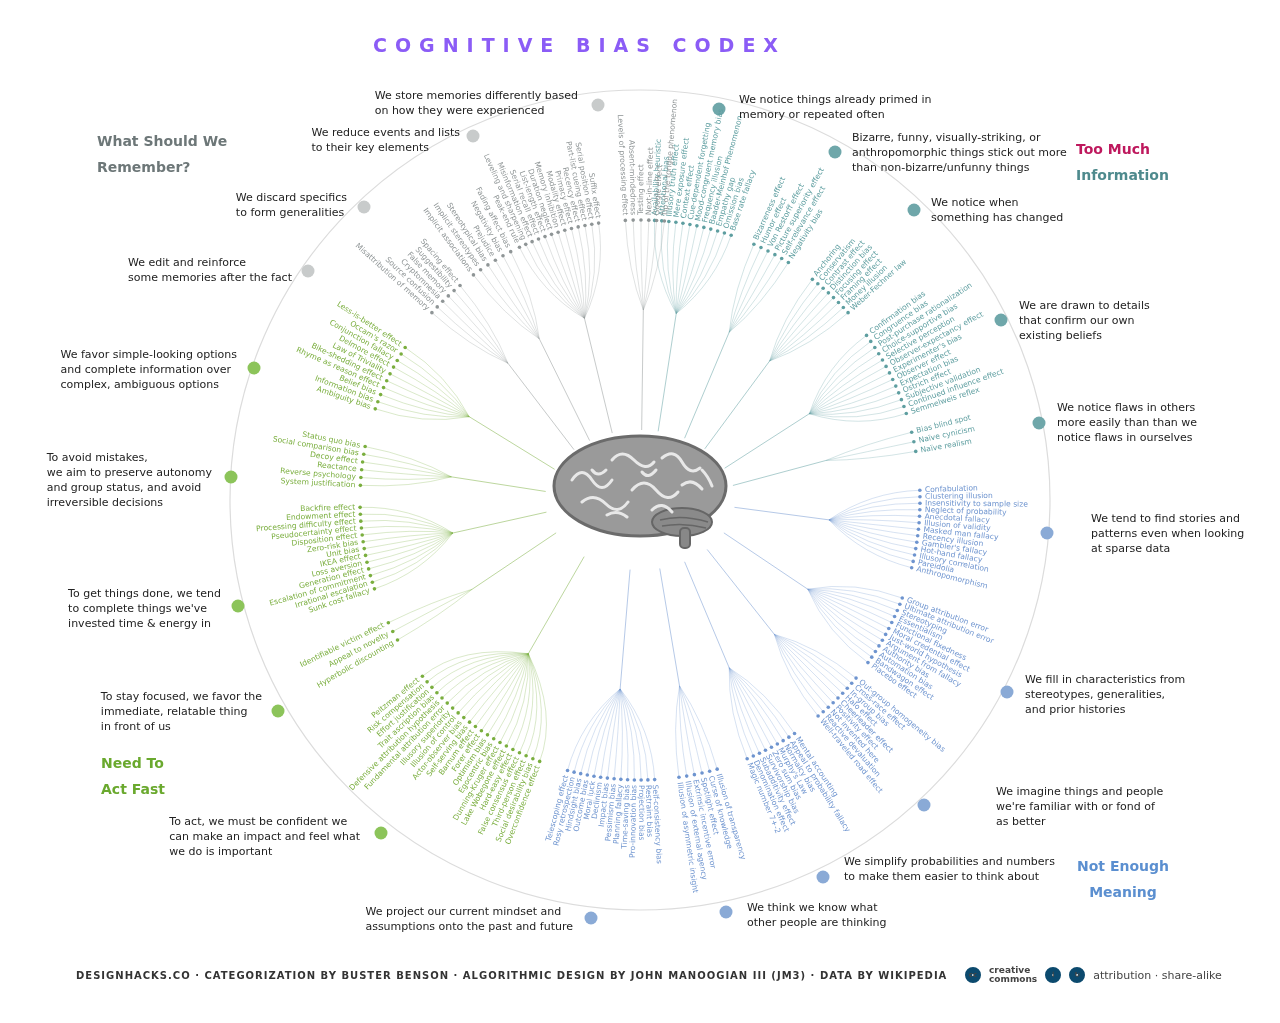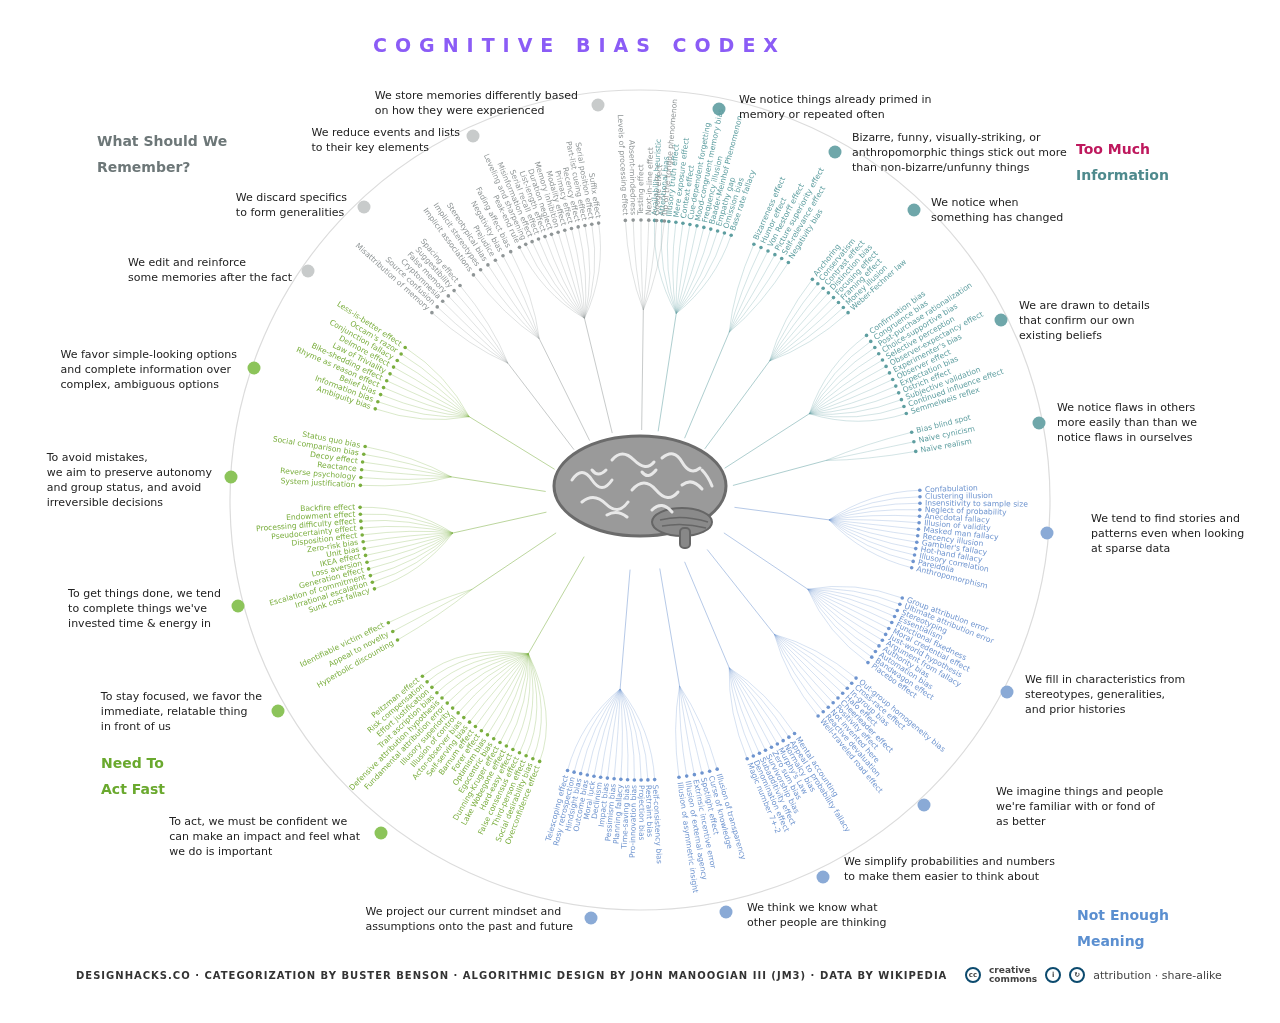--- a/index.html
+++ b/index.html
@@ -5,21 +5,21 @@
   html, body { margin:0; padding:0; background:#ffffff; }
   body { width:1280px; height:1023px; position:relative; overflow:hidden; font-family:"DejaVu Sans", sans-serif; }
   .title { position:absolute; top:34px; left:0; width:1159px; text-align:center; font-family:"DejaVu Sans", sans-serif; font-weight:bold; font-size:19px; letter-spacing:8px; color:#8b5cf6; }
   .quad { position:absolute; font-family:"DejaVu Sans", sans-serif; font-weight:bold; font-size:14px; line-height:26px; }
   .note { position:absolute; font-family:"DejaVu Sans", sans-serif; font-size:11px; line-height:15px; color:#222; }
   .note.r { }
   svg#codex { position:absolute; left:0; top:0; }
   .bias { font-family:"DejaVu Sans", sans-serif; font-size:7.6px; }
   .footer { position:absolute; top:970px; left:76px; font-family:"DejaVu Sans", sans-serif; font-size:10px; font-weight:bold; letter-spacing:1px; color:#333; }
   .cc { position:absolute; top:966px; left:965px; display:flex; align-items:center; gap:8px; font-family:"DejaVu Sans", sans-serif; font-size:11px; color:#444; }
-  .cc .badge { width:16px; height:16px; border:2px solid #0c4a6e; border-radius:50%; font-size:7px; display:flex; align-items:center; justify-content:center; font-weight:bold; box-sizing:border-box; }
+  .cc .badge { width:16px; height:16px; border:7px solid #0c4a6e; border-radius:50%; font-size:7px; display:flex; align-items:center; justify-content:center; font-weight:bold; box-sizing:border-box; }
   .cc .cctext { font-size:9px; line-height:9px; font-weight:bold; }
   .brain { position:absolute; left:552px; top:430px; width:180px; height:120px; }
 </style>
 </head>
 <body>
 
 <div class="title">COGNITIVE BIAS CODEX</div>
 
 <svg id="codex" width="1280" height="1023">
     <circle cx="640" cy="500" r="410" fill="none" stroke="#dcdcdc" stroke-width="1.2"></circle>
@@ -698,21 +698,21 @@
 </div>
 
 <div class="quad" style="left:97px;top:128px;">
   <div style="color:#6d7778">What Should We</div>
   <div style="color:#6d7778">Remember?</div>
 </div>
 <div class="quad" style="left:1076px;top:136px;">
   <div style="color:#be185d">Too Much</div>
   <div style="color:#4e8a8d">Information</div>
 </div>
-<div class="quad" style="left:1077px;top:902px;">
+<div class="quad" style="left:1077px;top:853px;text-align:center;">
   <div style="color:#5b8fd0">Not Enough</div>
   <div style="color:#5b8fd0">Meaning</div>
 </div>
 <div class="quad" style="left:101px;top:750px;">
   <div style="color:#6aa92e">Need To</div>
   <div style="color:#6aa92e">Act Fast</div>
 </div>
 
 <div id="notes">
     <div class="note r" style="white-space: pre; top: 88px; right: 702px;">We store memories differently based

